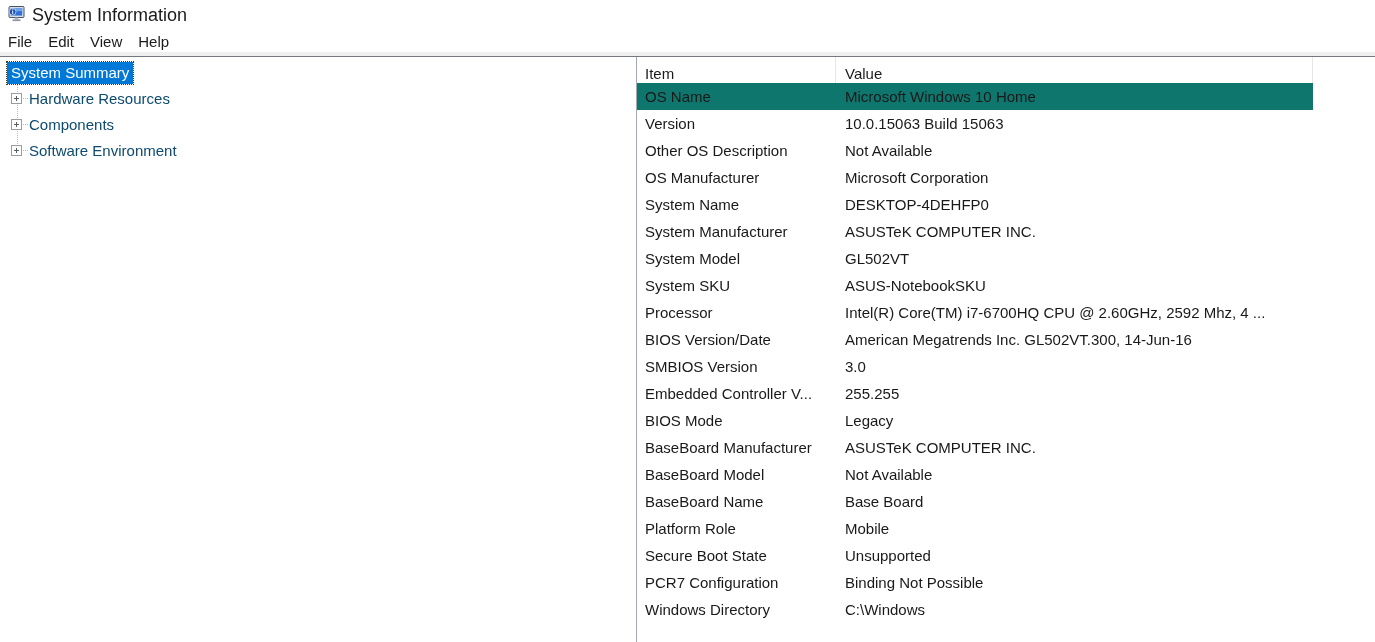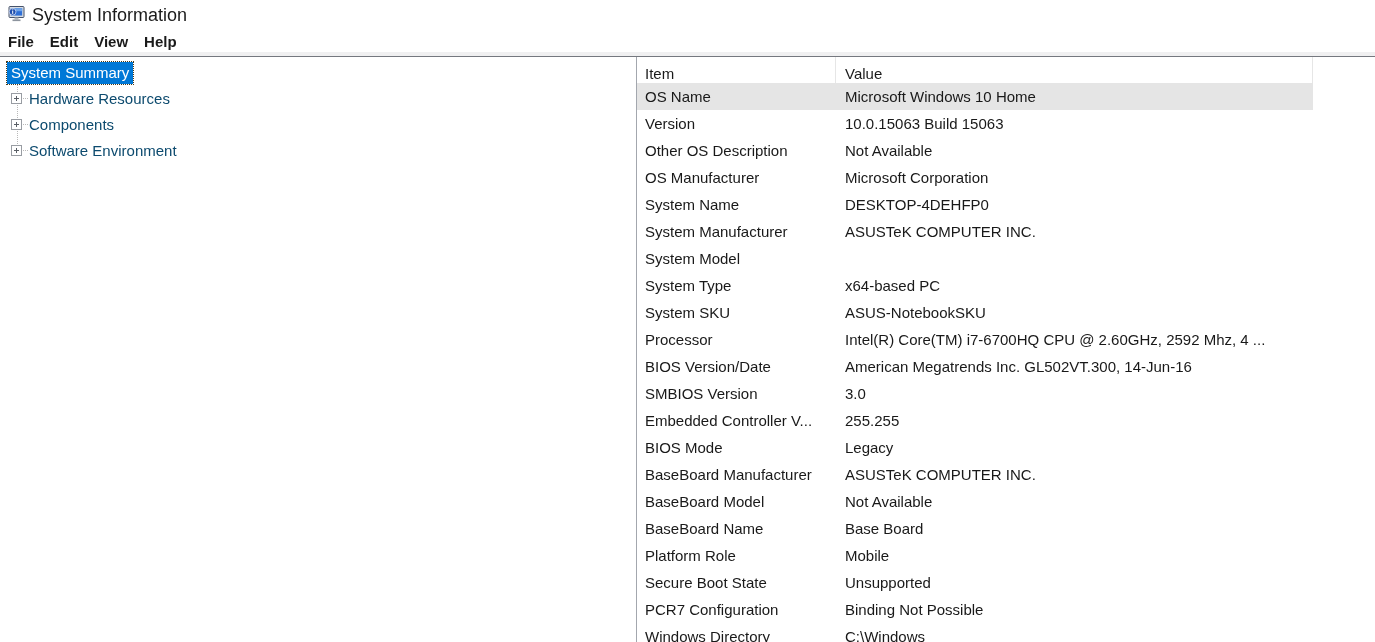--- a/index.html
+++ b/index.html
@@ -10,21 +10,21 @@
 
   
   .titlebar { position:absolute; left:0; top:0; right:0; height:30px; background:#fff; }
   .app-icon { position:absolute; left:8px; top:6px; width:17px; height:17px; }
   .title-text { position:absolute; left:32px; top:0; height:30px; line-height:30px;
                 font-size:18px; color:#1a1a1a; white-space:nowrap; }
 
   
   .menubar { position:absolute; left:0; top:30px; right:0; height:22px; background:#fff;
              display:flex; align-items:center; }
-  .menu-item { font-size:15px; color:#1a1a1a; padding:1px 8px; cursor:default;font-weight:bold; }
+  .menu-item { font-size:15px; color:#1a1a1a; padding:1px 8px; cursor:default; }
   .chrome-strip { position:absolute; left:0; top:52px; right:0; height:4px; background:#f0f0f1; }
   .chrome-border { position:absolute; left:0; top:56px; right:0; height:1px; background:#75787f; }
 
   
   .content { position:absolute; left:0; top:57px; right:0; bottom:0; background:#fff; }
 
   .tree-panel { position:absolute; left:0; top:0; bottom:0; width:710px; background:#fff;
                 border-right:4px solid #84cc16; }
   .list-panel { position:absolute; left:636px; top:0; bottom:0; right:0; background:#fff;
                 border-left:1px solid #a3a7ae; overflow:hidden; }
@@ -45,21 +45,21 @@
 
   
   .list-header { position:relative; height:26px; background:#fff; }
   .hdr-cell { position:absolute; top:0; height:33px; line-height:34px; font-size:15px;
               color:#1a1a1a; cursor:default; }
   .hdr-item  { left:0; width:199px; padding-left:8px; border-right:1px solid #e6e6e6; }
   .hdr-value { left:200px; width:476px; padding-left:8px; border-right:1px solid #e6e6e6; }
 
   .list-rows { position:relative; }
   .list-row { position:relative; width:676px; height:27px; line-height:27px; white-space:nowrap; cursor:default; }
-  .list-row.hilite { background:#e5e5e5;padding-left:12px; }
+  .list-row.hilite { background:#0f766e;padding-left:12px; }
   .cell-item  { position:absolute; left:0; top:0; width:199px; height:27px; padding-left:8px;
                 overflow:hidden; font-size:15px; color:#191919; }
   .cell-value { position:absolute; left:208px; top:0; right:0; height:27px;
                 overflow:hidden; font-size:15px; color:#191919; }
 </style>
 </head>
 <body>
 
 <div class="window">
 
@@ -127,24 +127,21 @@
           <div class="list-row">
             <div class="cell-item">System Name</div>
             <div class="cell-value">DESKTOP-4DEHFP0</div>
           </div>
           <div class="list-row">
             <div class="cell-item">System Manufacturer</div>
             <div class="cell-value">ASUSTeK COMPUTER INC.</div>
           </div>
           <div class="list-row">
             <div class="cell-item">System Model</div>
-          </div>
-          <div class="list-row">
-            <div class="cell-item">System Type</div>
-            <div class="cell-value">x64-based PC</div>
+            <div class="cell-value">GL502VT</div>
           </div>
           <div class="list-row">
             <div class="cell-item">System SKU</div>
             <div class="cell-value">ASUS-NotebookSKU</div>
           </div>
           <div class="list-row">
             <div class="cell-item">Processor</div>
             <div class="cell-value">Intel(R) Core(TM) i7-6700HQ CPU @ 2.60GHz, 2592 Mhz, 4 ...</div>
           </div>
           <div class="list-row">

